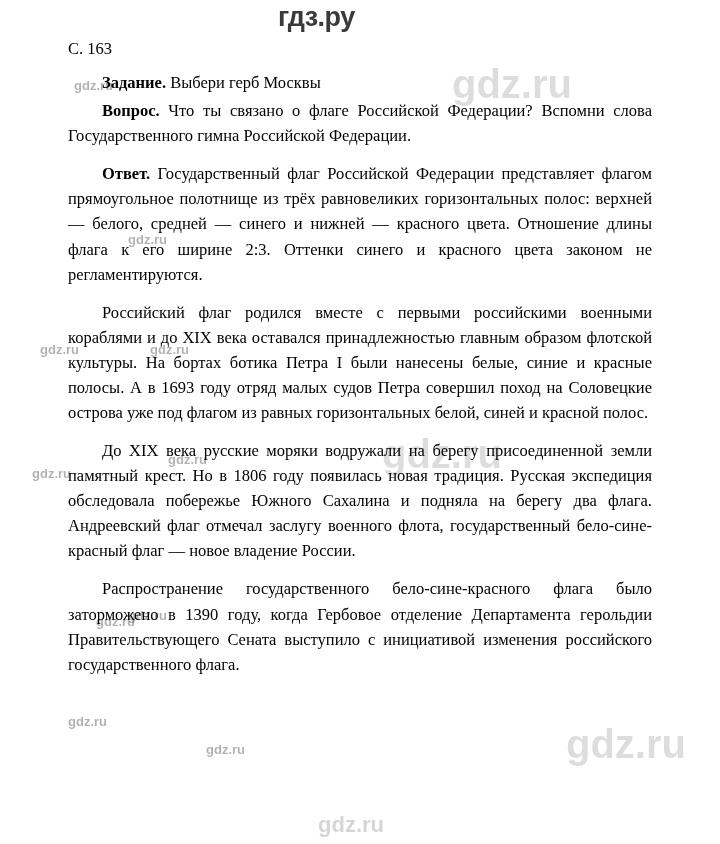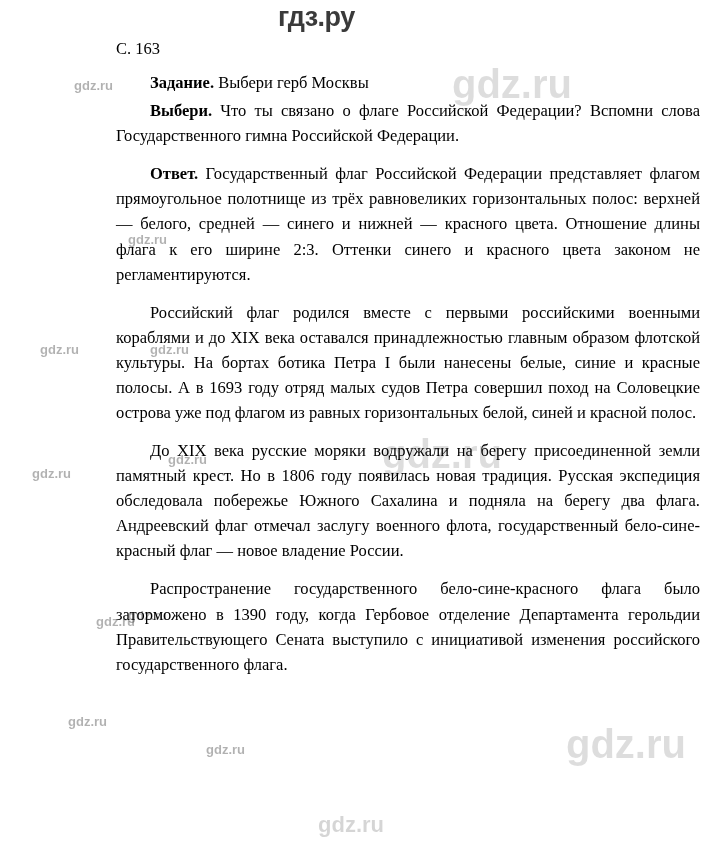--- a/index.html
+++ b/index.html
@@ -32,21 +32,20 @@
     color: #3a3a3a;
   }
   
   .doc {
     position: absolute;
     top: 36px;
     left: 68px;
     width: 584px;
     font-size: 16.5px;
     line-height: 1.52;
-    margin-left: 48px;
   }
   .doc .line-head {
     margin: 0 0 9px 0;
     font-size: 16.5px;
   }
   .doc p {
     margin: 0 0 5px 0;
     text-align: justify;
     text-justify: inter-word;
   }
@@ -111,21 +110,21 @@
   <div class="doc">
 
     <p class="line-head">С. 163</p>
 
     <p class="indent tight">
       <span class="bold">Задание.</span><span> Выбери герб Москвы</span>
     </p>
 
 
     <p class="indent gap">
-      <span class="bold">Выбери.</span><span> Что ты связано о флаге Российской Федерации? Вспомни слова Государственного гимна Российской Федерации.</span>
+      <span class="bold">Вопрос.</span><span> Что ты связано о флаге Российской Федерации? Вспомни слова Государственного гимна Российской Федерации.</span>
     </p>
 
     <p class="indent gap">
       <span class="bold">Ответ.</span><span> Государственный флаг Российской Федерации представляет флагом прямоугольное полотнище из трёх равновеликих горизонтальных полос: верхней — белого, средней — синего и нижней — красного цвета. Отношение длины флага к его ширине 2:3. Оттенки синего и красного цвета законом не регламентируются.</span>
     </p>
 
     <p class="indent gap">Российский флаг родился вместе с первыми российскими военными кораблями и до XIX века оставался принадлежностью главным образом флотской культуры. На бортах ботика Петра I были нанесены белые, синие и красные полосы. А в 1693 году отряд малых судов Петра совершил поход на Соловецкие острова уже под флагом из равных горизонтальных белой, синей и красной полос.</p>
     <p class="indent gap">До XIX века русские моряки водружали на берегу присоединенной земли памятный крест. Но в 1806 году появилась новая традиция. Русская экспедиция обследовала побережье Южного Сахалина и подняла на берегу два флага. Андреевский флаг отмечал заслугу военного флота, государственный бело-сине-красный флаг — новое владение России.</p>
     <p class="indent gap">Распространение государственного бело-сине-красного флага было заторможено в 1390 году, когда Гербовое отделение Департамента герольдии Правительствующего Сената выступило с инициативой изменения российского государственного флага.</p>
 

